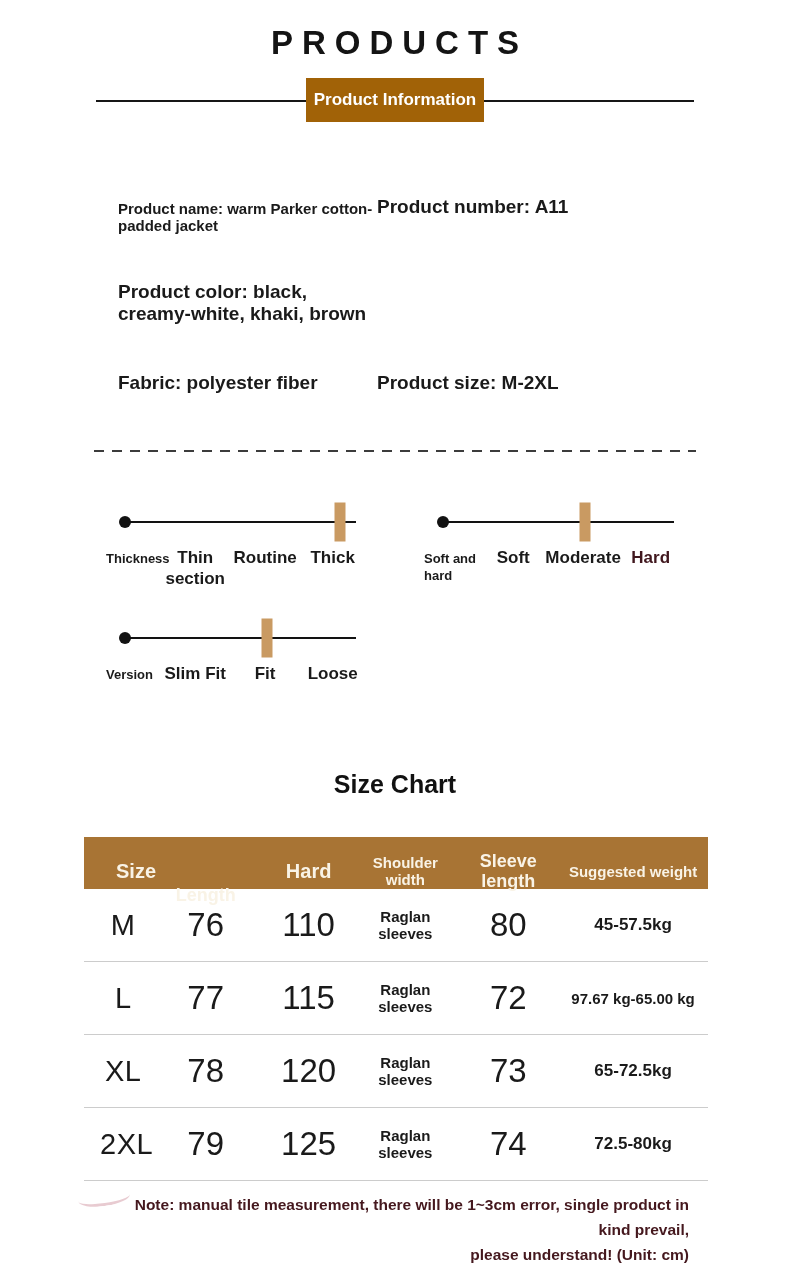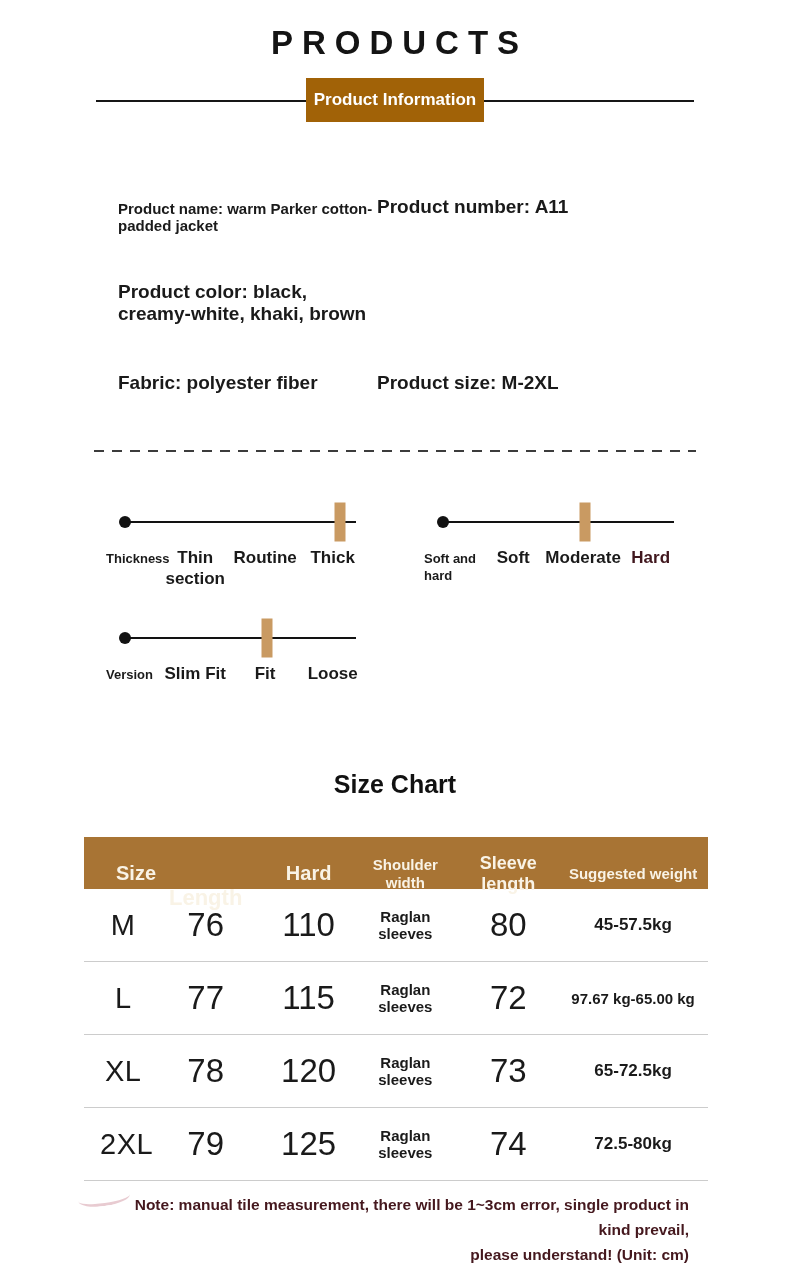--- a/index.html
+++ b/index.html
@@ -105,21 +105,21 @@
     align-items: center;
   }
   .thead {
     background: #a87434;
     height: 52px;
     color: #f9f3e6;
     font-weight: bold;
   }
   .thead .cell { text-align: center; line-height: 1.15; }
   .thead .c0 { text-align: left; padding-left: 32px; font-size: 20px; }
-  .thead .c1 { font-size: 22px; margin-top: 48px; }
+  .thead .c1 { font-size: 18px; margin-top: 48px; }
   .thead .c2 { font-size: 20px; }
   .thead .c3 { font-size: 15px; }
   .thead .c4 { font-size: 18px; }
   .thead .c5 { font-size: 15px; }
   .trow { height: 73px; border-bottom: 1px solid #cccccc; }
   .trow .cell { text-align: center; }
   .trow .c0 { font-size: 29px; font-weight: 300; padding-left: 16px; letter-spacing: 0.5px; }
   .trow .c1, .trow .c2, .trow .c4 { font-size: 33px; font-weight: 300; }
   .trow .c3 { font-size: 15px; font-weight: bold; }
   .trow .c5 { font-size: 17px; font-weight: bold; }

